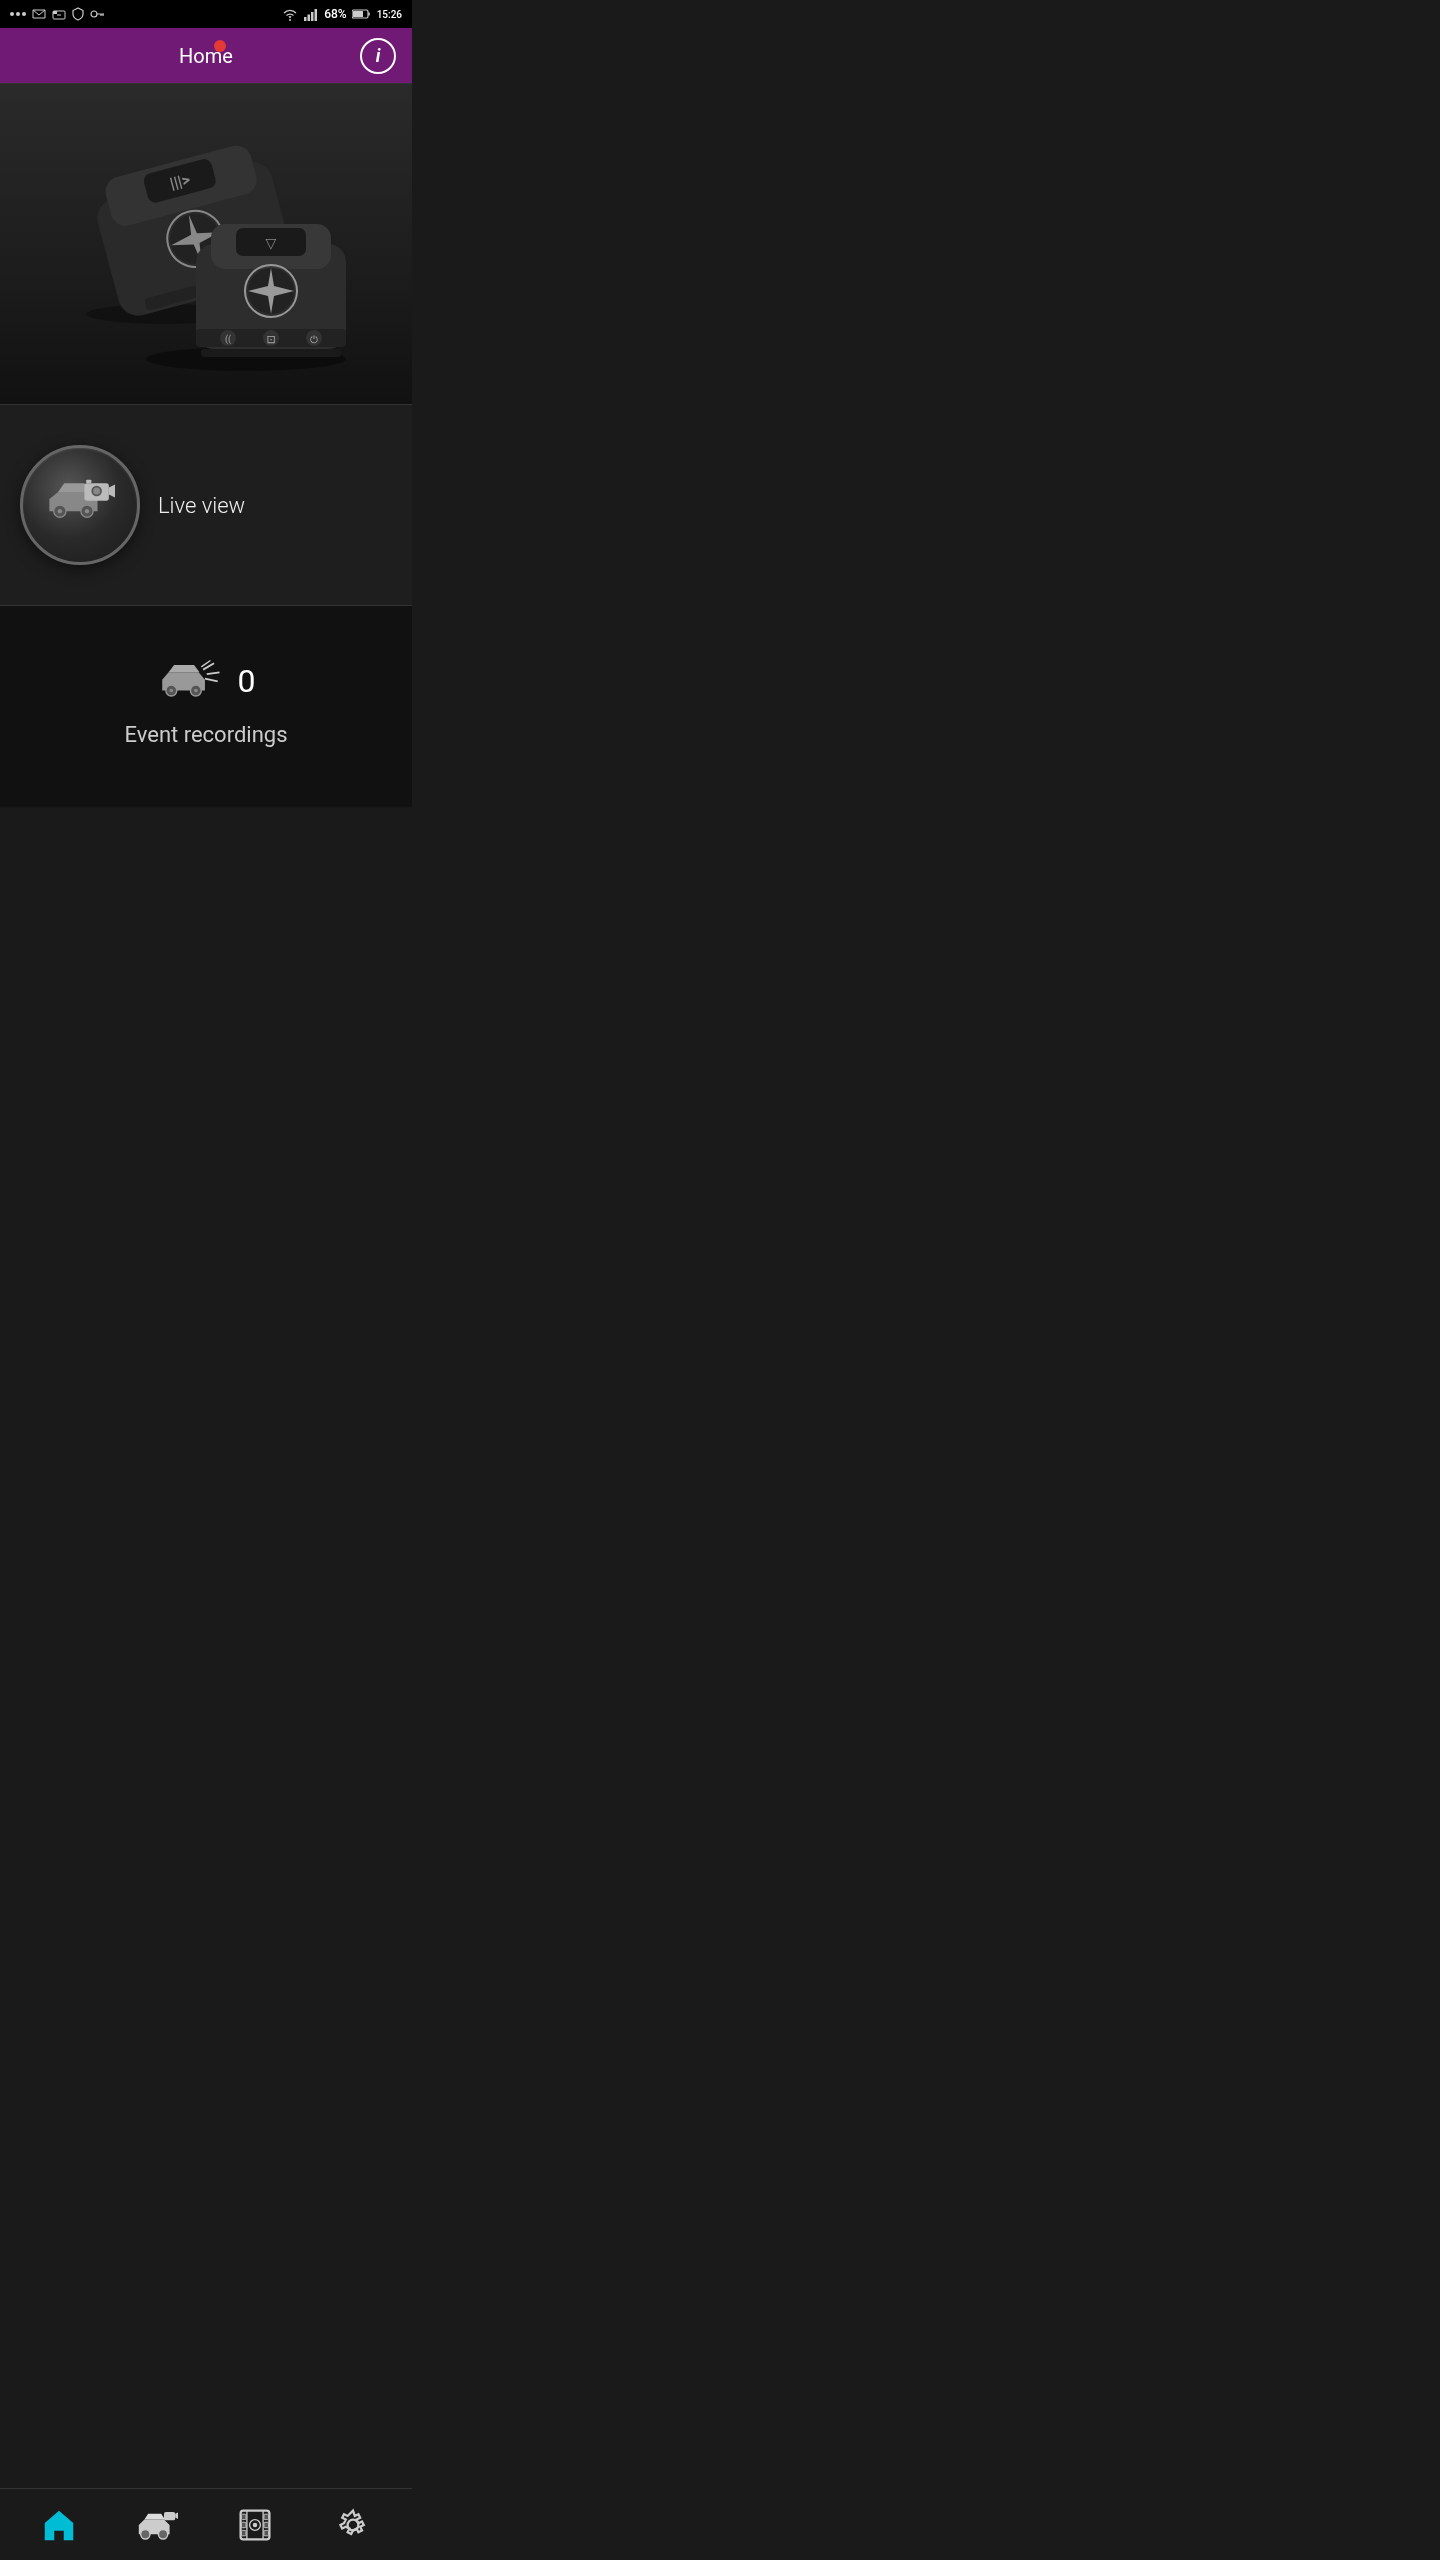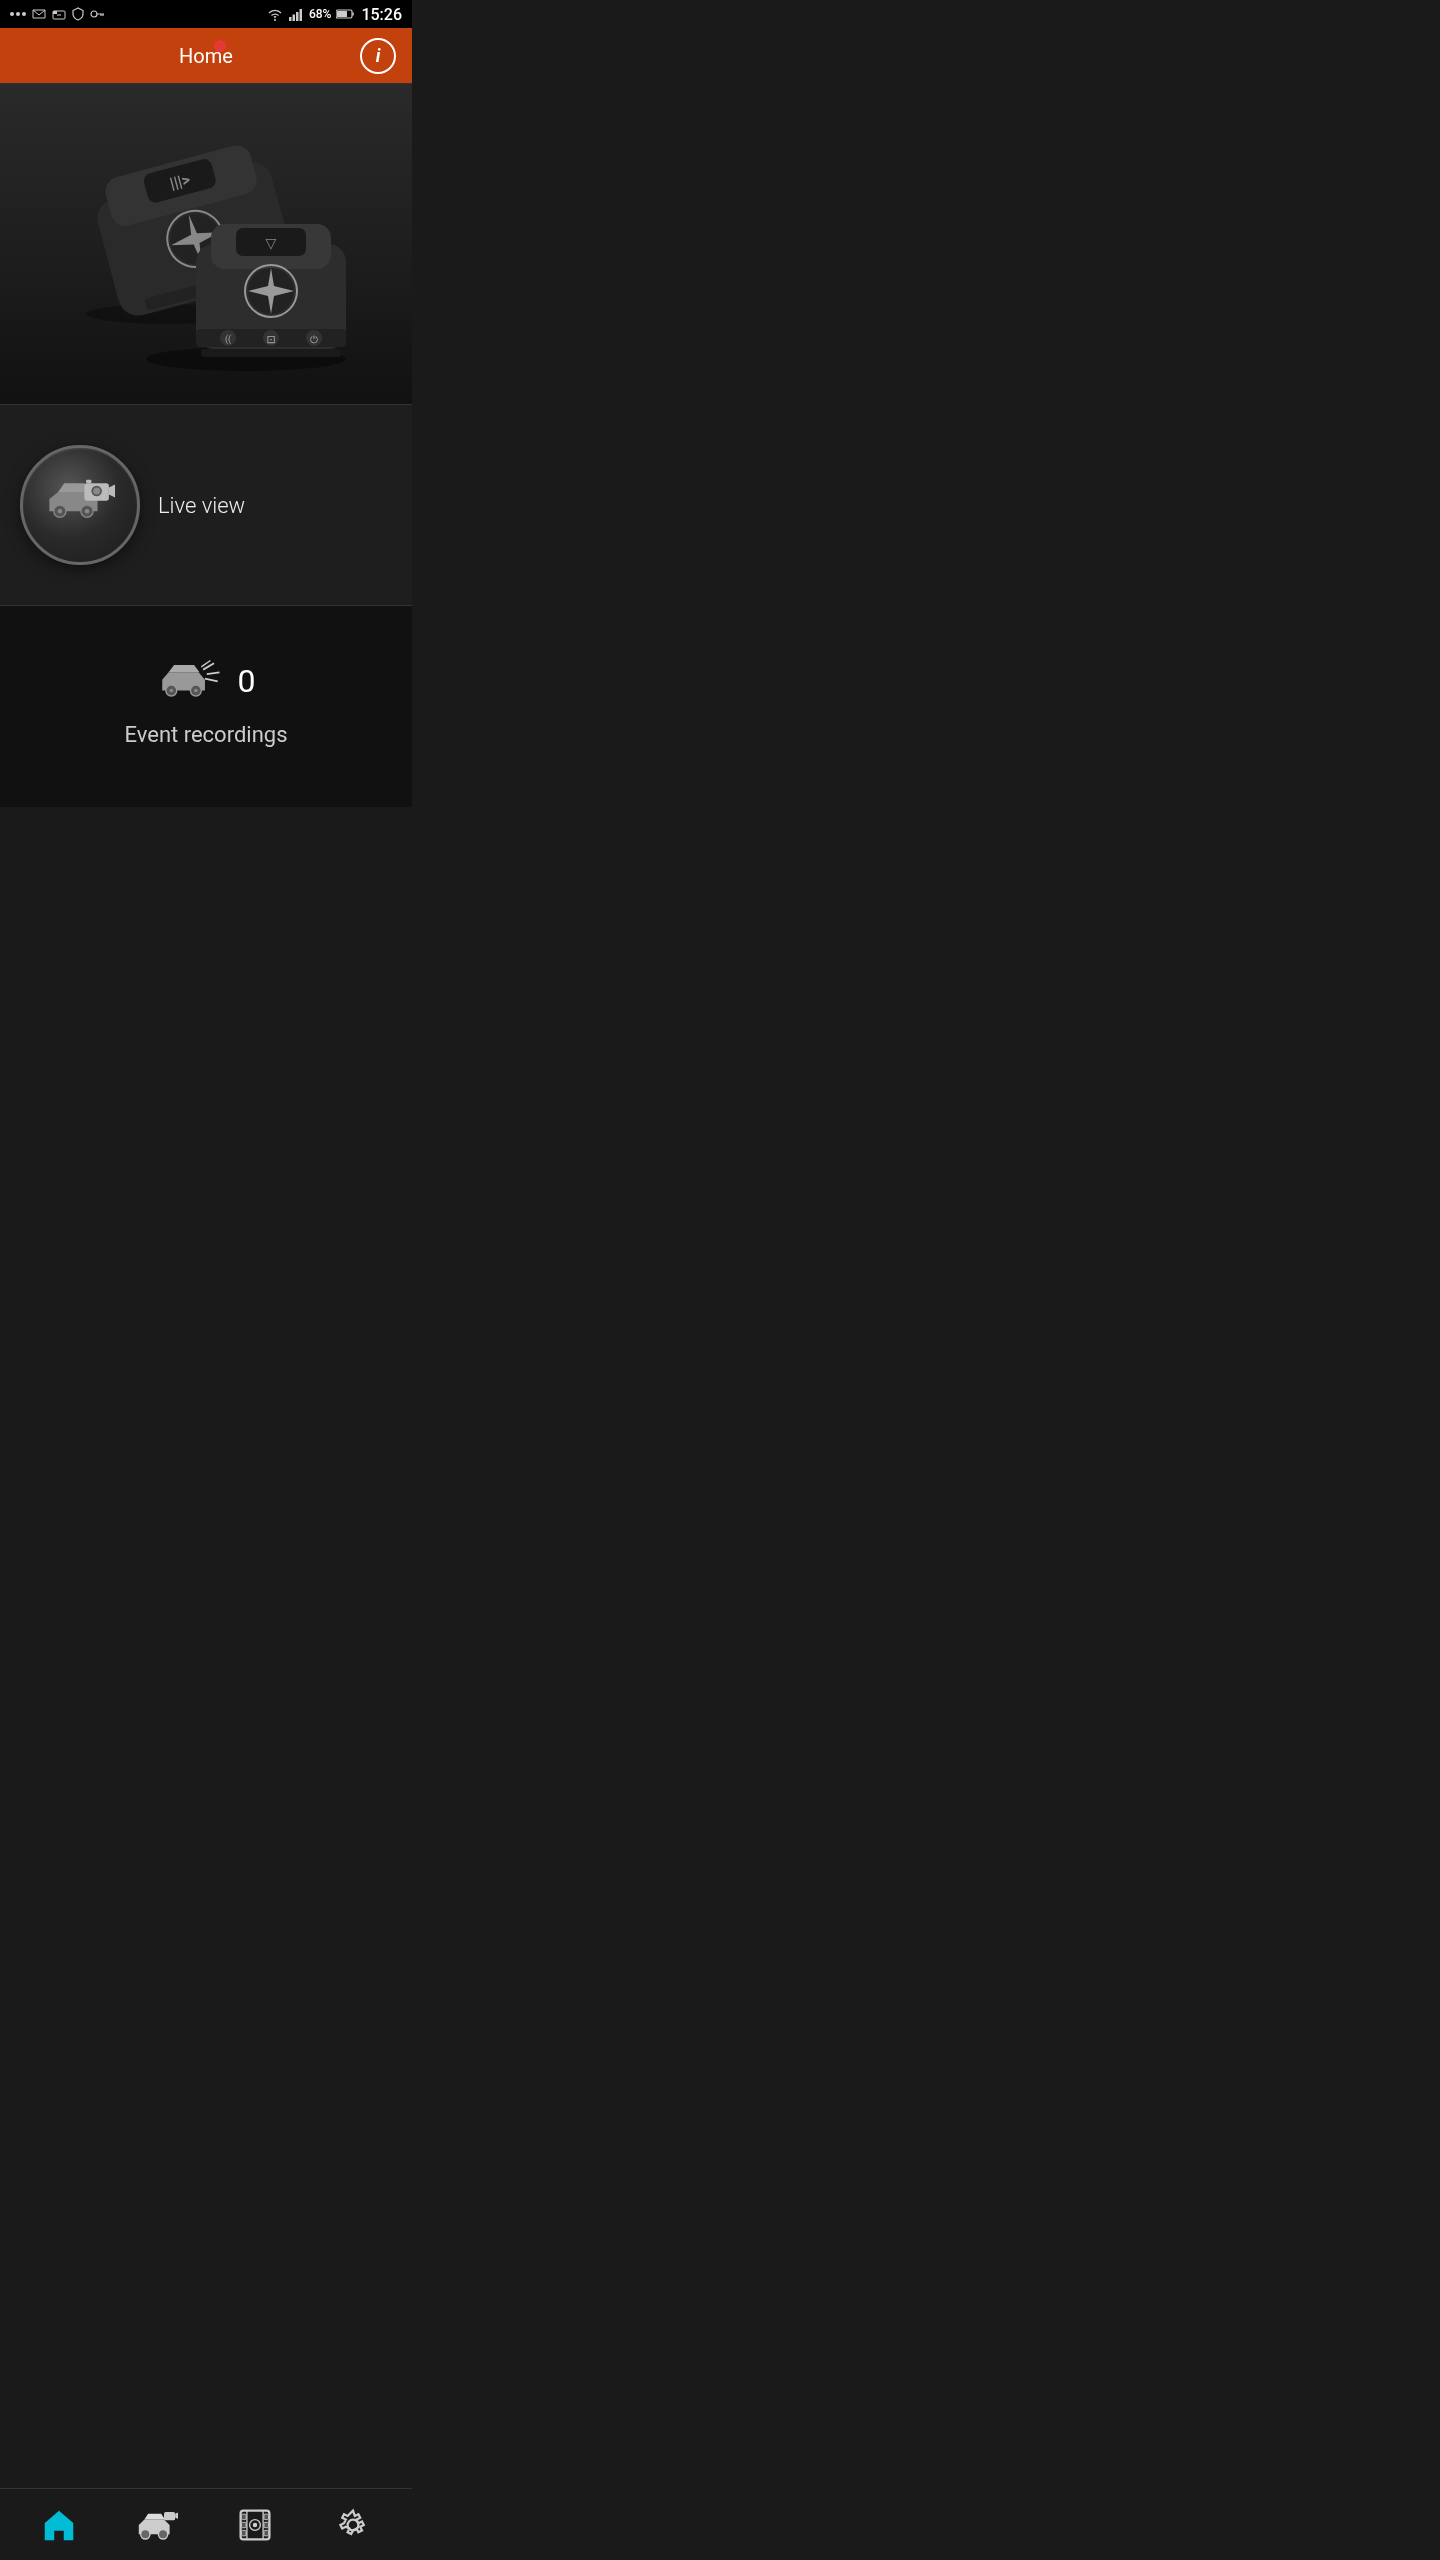--- a/index.html
+++ b/index.html
@@ -32,21 +32,21 @@
     .status-right {
       display: flex;
       gap: 5px;
       align-items: center;
       font-size: 12px;
       font-weight: 500;
     }
 
     
     .header {
-      background: #c2410c;
+      background: #701a75;
       height: 56px;
       display: flex;
       align-items: center;
       justify-content: center;
       position: relative;
       border-bottom: 1px solid #333;
     }
     .header-title {
       font-size: 20px;
       font-weight: 400;
@@ -243,21 +243,21 @@
       <rect x="8" y="4" width="2.5" height="9" fill="#ccc"></rect>
       <rect x="11.5" y="1" width="2.5" height="12" fill="#ccc"></rect>
     </svg>
     <span>68%</span>
 
     <svg width="20" height="12" viewBox="0 0 20 12">
       <rect x="0" y="2" width="16" height="8" rx="1.5" fill="none" stroke="#ccc" stroke-width="1.2"></rect>
       <rect x="1" y="3" width="10" height="6" rx="0.5" fill="#ccc"></rect>
       <path d="M17 4.5v3" stroke="#ccc" stroke-width="1.5"></path>
     </svg>
-    <span style="font-size:16px;font-weight:500;">15:26</span>
+    <span style="font-size:10px;font-weight:500;">15:26</span>
   </div>
 </div>
 
 <div class="header">
   <span class="header-title">Home</span>
   <div class="recording-dot"></div>
   <div class="info-btn">
     <span>i</span>
   </div>
 </div>

